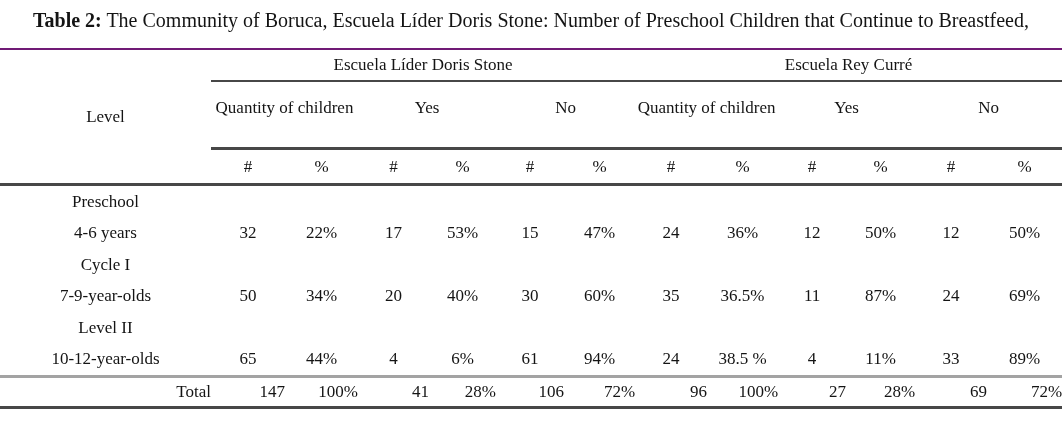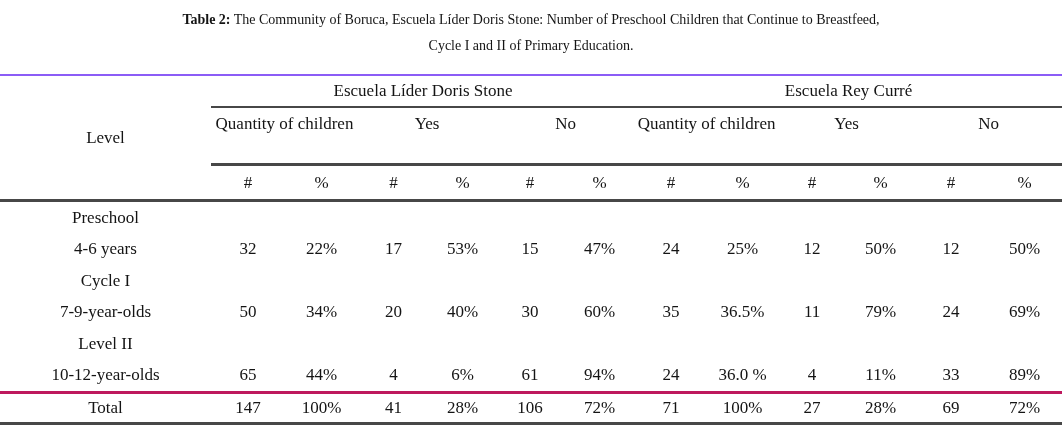--- a/index.html
+++ b/index.html
@@ -7,72 +7,72 @@
     width: 1062px;
     height: 425px;
     background: #ffffff;
     color: #141414;
     font-family: "Liberation Serif", serif;
     overflow: hidden;
   }
   .caption {
     padding-top: 7px;
     text-align: center;
-    font-size: 14px;
+    font-size: 20px;
     line-height: 26px;
   }
   .caption b { font-weight: bold; }
   table.main {
     width: 1062px;
     table-layout: fixed;
     border-collapse: collapse;
     margin-top: 15px;
   }
   td, th {
     font-weight: normal;
     font-size: 17px;
     text-align: center;
     padding: 0;
     overflow: hidden;
     white-space: nowrap;
   }
   
-  tr.school-row th { height: 30px; vertical-align: middle; border-top: 2px solid #8b5cf6; }
+  tr.school-row th { height: 30px; vertical-align: middle; border-top: 2px solid #701a75; }
   th.school-cell { border-bottom: 2px solid #474747; }
   tr.subgroup-row th {
     height: 51px;
     vertical-align: top;
-    padding-top: 4px;
+    padding-top: 14px;
     line-height: 24px;
     border-bottom: 3px solid #474747;
     white-space: normal;
   }
   tr.symbol-row th { height: 33px; vertical-align: middle; border-bottom: 3px solid #474747; }
   th.level-cell {
     vertical-align: middle;
     border-top: 2px solid #474747;
     border-bottom: 3px solid #474747;
     margin-left: 27px;
   }
   
   tr.category-row td { height: 31px; vertical-align: middle; margin-top: 32px; }
   tr.data-row td { height: 32px; vertical-align: middle; }
   tr.total-row td {
     height: 28px;
     vertical-align: middle;
-    border-top: 3px solid #be185d;
+    border-top: 3px solid #a3a3a3;
     border-bottom: 3px solid #474747;
+    text-align: right;
   }
 </style>
 </head>
 <body>
 
 <div class="caption">
   <div><b>Table 2:</b><span> The Community of Boruca, Escuela Líder Doris Stone: Number of Preschool Children that Continue to Breastfeed,</span></div>
-  <div>Cycle I and II of Primary Education.</div>
 </div>
 
 <table class="main">
   <colgroup>
     <col style="width:211px">
       <col style="width:74px">
       <col style="width:73px">
       <col style="width:71px">
     <col style="width:67px">
       <col style="width:68px">
@@ -133,21 +133,21 @@
     </tr>
     <tr class="data-row">
       <td>4-6 years</td>
       <td>32</td>
       <td>22%</td>
       <td>17</td>
       <td>53%</td>
       <td>15</td>
       <td>47%</td>
       <td>24</td>
-      <td>25%</td>
+      <td>36%</td>
       <td>12</td>
       <td>50%</td>
       <td>12</td>
       <td>50%</td>
     </tr>
     <tr class="category-row">
       <td>Cycle I</td>
       <td></td>
       <td></td>
       <td></td>
@@ -165,21 +165,21 @@
       <td>7-9-year-olds</td>
       <td>50</td>
       <td>34%</td>
       <td>20</td>
       <td>40%</td>
       <td>30</td>
       <td>60%</td>
       <td>35</td>
       <td>36.5%</td>
       <td>11</td>
-      <td>79%</td>
+      <td>87%</td>
       <td>24</td>
       <td>69%</td>
     </tr>
     <tr class="category-row">
       <td>Level II</td>
       <td></td>
       <td></td>
       <td></td>
       <td></td>
       <td></td>
@@ -193,35 +193,35 @@
     </tr>
     <tr class="data-row">
       <td>10-12-year-olds</td>
       <td>65</td>
       <td>44%</td>
       <td>4</td>
       <td>6%</td>
       <td>61</td>
       <td>94%</td>
       <td>24</td>
-      <td>36.0 %</td>
+      <td>38.5 %</td>
       <td>4</td>
       <td>11%</td>
       <td>33</td>
       <td>89%</td>
     </tr>
     <tr class="total-row">
       <td>Total</td>
       <td>147</td>
       <td>100%</td>
       <td>41</td>
       <td>28%</td>
       <td>106</td>
       <td>72%</td>
-      <td>71</td>
+      <td>96</td>
       <td>100%</td>
       <td>27</td>
       <td>28%</td>
       <td>69</td>
       <td>72%</td>
     </tr>
   </tbody>
 </table>
 
 </body></html>

